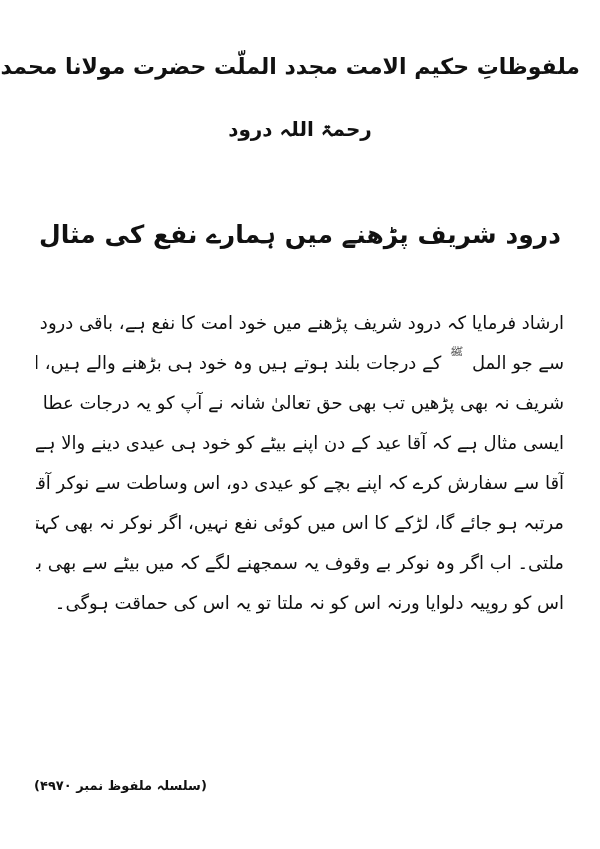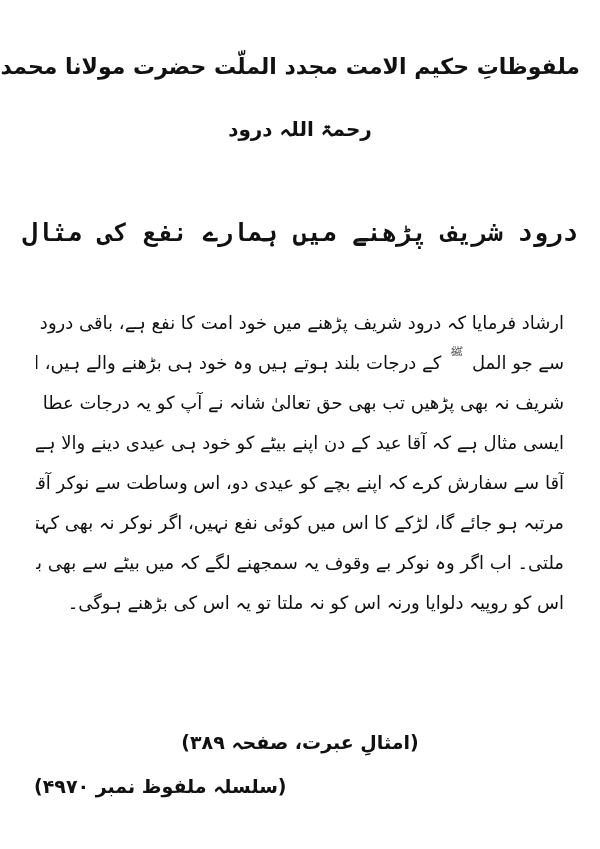--- a/index.html
+++ b/index.html
@@ -35,21 +35,20 @@
     #t2 { top: 114px; font-size: 20px; }
     .heading {
       position: absolute;
       left: 20px; right: 20px;
       top: 218px;
       text-align: center;
       font-weight: bold;
       font-size: 25px;
       line-height: 34px;
       white-space: nowrap;
-      font-family: Liberation Mono, monospace;
     }
     .body-text {
       position: absolute;
       left: 36px; right: 36px;
       top: 306px;
     }
     .body-line {
       display: block;
       height: 40px;
       line-height: 34px;
@@ -77,21 +76,21 @@
       font-weight: bold;
       font-size: 19px;
       line-height: 28px;
     }
     .series {
       position: absolute;
       left: 34px;
       top: 772px;
       text-align: left;
       font-weight: bold;
-      font-size: 19px;
+      font-size: 13px;
       line-height: 28px;
       direction: rtl;
       unicode-bidi: isolate;
     }
   </style>
 </head>
 <body>
 
 <div class="page">
 
@@ -101,20 +100,19 @@
   <div class="heading">درود شریف پڑھنے میں ہمارے نفع کی مثال</div>
 
   <div class="body-text">
     <span class="body-line">ارشاد فرمایا کہ درود شریف پڑھنے میں خود امت کا نفع ہے، باقی درود شریف پڑھنے</span>
     <span class="body-line"><span>سے جو المل</span> <span class="honorific">ﷺ</span> <span>کے درجات بلند ہوتے ہیں وہ خود ہی بڑھنے والے ہیں، اگر ہم درود</span></span>
     <span class="body-line">شریف نہ بھی پڑھیں تب بھی حق تعالیٰ شانہ نے آپ کو یہ درجات عطا فرمانا ہیں۔ اس کی</span>
     <span class="body-line">ایسی مثال ہے کہ آقا عید کے دن اپنے بیٹے کو خود ہی عیدی دینے والا ہے۔ اگر اس کا نوکر</span>
     <span class="body-line">آقا سے سفارش کرے کہ اپنے بچے کو عیدی دو، اس وساطت سے نوکر آقا کی نظر میں بلند</span>
     <span class="body-line">مرتبہ ہو جائے گا، لڑکے کا اس میں کوئی نفع نہیں، اگر نوکر نہ بھی کہتا تب بھی اسے عیدی</span>
     <span class="body-line">ملتی۔ اب اگر وہ نوکر بے وقوف یہ سمجھنے لگے کہ میں بیٹے سے بھی بڑھا ہوا ہوں، میں نے</span>
-    <span class="body-line last">اس کو روپیہ دلوایا ورنہ اس کو نہ ملتا تو یہ اس کی بڑھنے ہوگی۔</span>
+    <span class="body-line last">اس کو روپیہ دلوایا ورنہ اس کو نہ ملتا تو یہ اس کی حماقت ہوگی۔</span>
   </div>
 
-  <div class="reference">(امثالِ عبرت، صفحہ ۳۸۹)</div>
 
   <div class="series">(سلسلہ ملفوظ نمبر ۴۹۷۰)</div>
 
 </div>
 
 </body></html>

